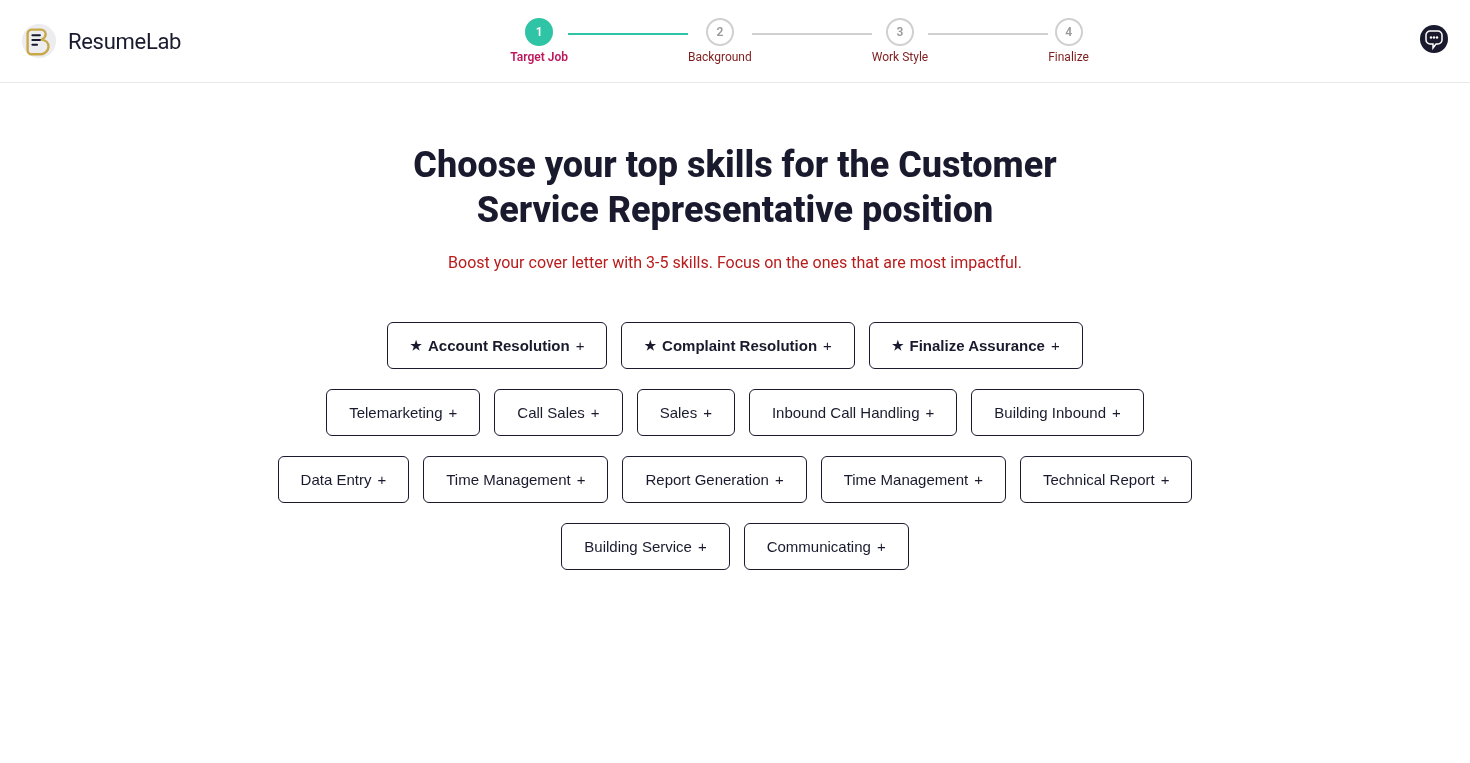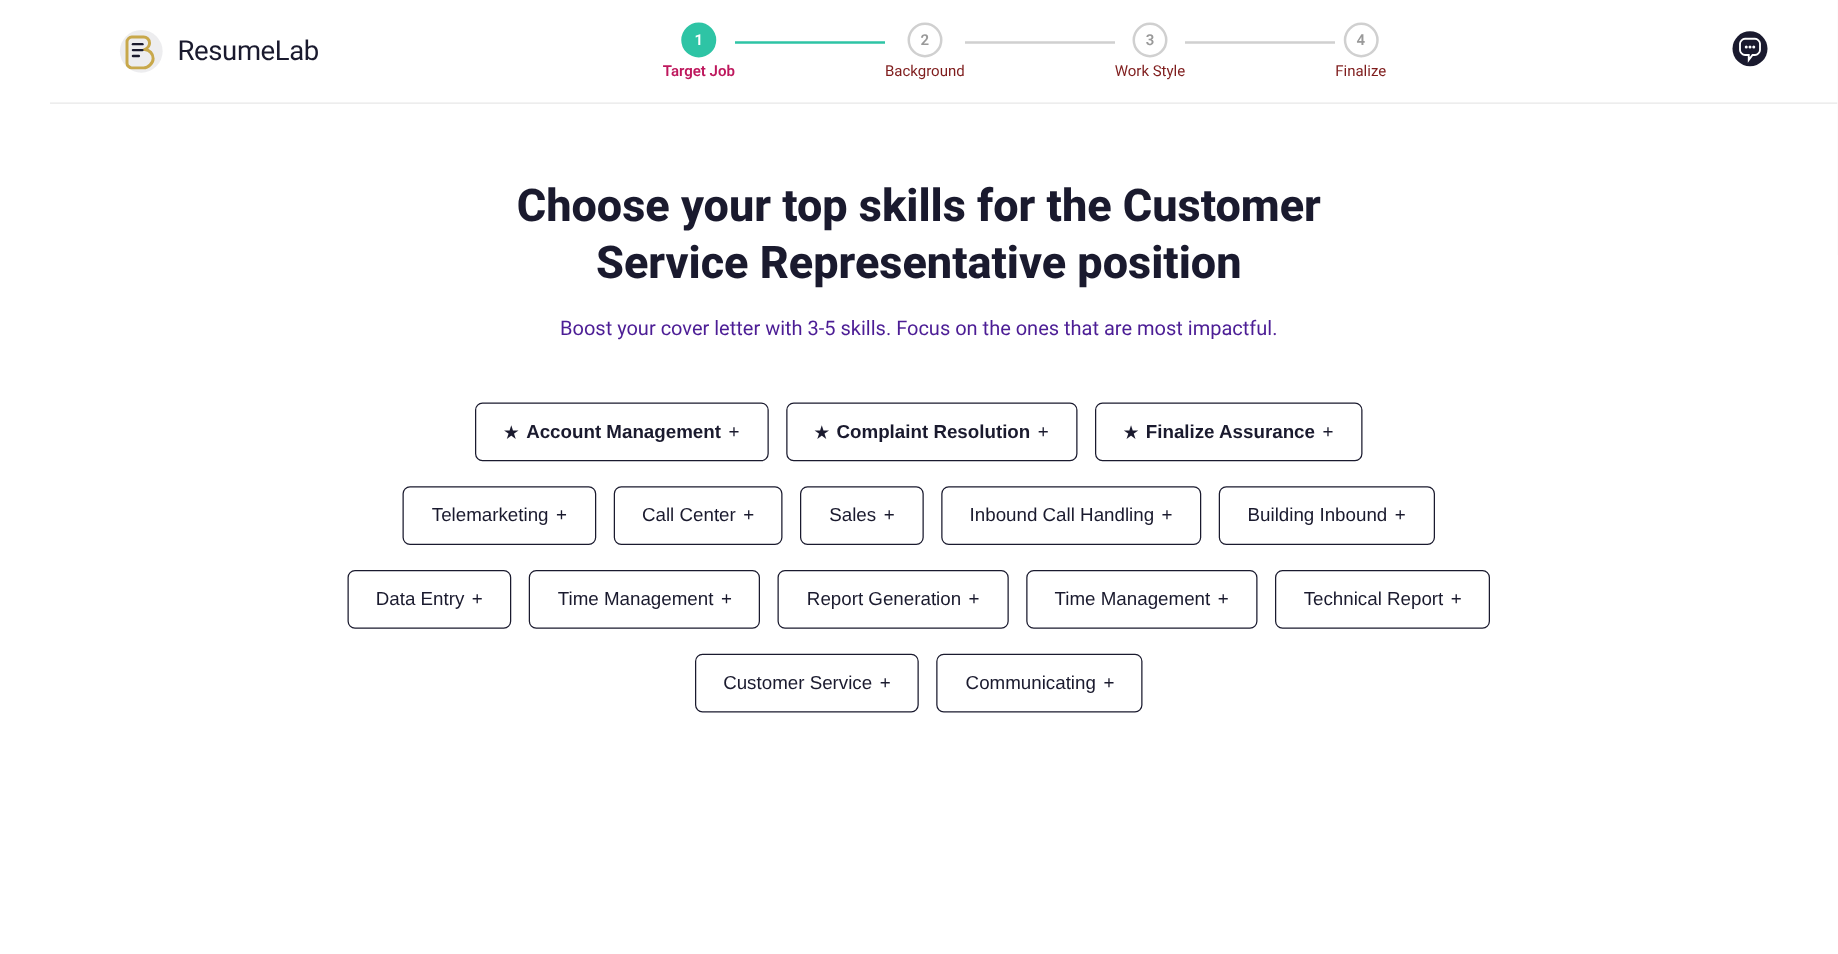--- a/index.html
+++ b/index.html
@@ -16,23 +16,22 @@
       margin: 0 auto;
       min-height: 763px;
       position: relative;
     }
 
     
     .header {
       display: flex;
       align-items: center;
       justify-content: space-between;
-      padding: 18px 54px;
+      padding: 18px 20px;
       border-bottom: 1px solid #e8e8e8;
-      margin-left: 40px;
     }
 
     .logo {
       display: flex;
       align-items: center;
       gap: 10px;
       text-decoration: none;
     }
 
     .logo-icon {
@@ -122,21 +121,21 @@
       font-size: 36px;
       font-weight: 800;
       color: #1a1a2e;
       line-height: 1.25;
       max-width: 700px;
       margin: 0 auto 20px;
     }
 
     .page-subtitle {
       font-size: 16px;
-      color: #4c1d95;
+      color: #b91c1c;
       margin-bottom: 50px;
     }
 
     
     .skills-container {
       max-width: 1200px;
       margin: 0 auto;
       display: flex;
       flex-direction: column;
       gap: 20px;
@@ -243,42 +242,42 @@
 
   <main class="main-content">
     <h1 class="page-title">Choose your top skills for the Customer Service Representative position</h1>
     <p class="page-subtitle">Boost your cover letter with 3-5 skills. Focus on the ones that are most impactful.</p>
 
     <div class="skills-container">
 
       <div class="skills-row">
         <button class="skill-chip featured">
           <span class="star-icon">★</span>
-          <span>Account Management</span>
+          <span>Account Resolution</span>
           <span class="plus-icon">+</span>
         </button>
         <button class="skill-chip featured">
           <span class="star-icon">★</span>
           <span>Complaint Resolution</span>
           <span class="plus-icon">+</span>
         </button>
         <button class="skill-chip featured">
           <span class="star-icon">★</span>
           <span>Finalize Assurance</span>
           <span class="plus-icon">+</span>
         </button>
       </div>
 
       <div class="skills-row">
         <button class="skill-chip">
           <span>Telemarketing</span>
           <span class="plus-icon">+</span>
         </button>
         <button class="skill-chip">
-          <span>Call Center</span>
+          <span>Call Sales</span>
           <span class="plus-icon">+</span>
         </button>
         <button class="skill-chip">
           <span>Sales</span>
           <span class="plus-icon">+</span>
         </button>
         <button class="skill-chip">
           <span>Inbound Call Handling</span>
           <span class="plus-icon">+</span>
         </button>
@@ -306,21 +305,21 @@
           <span class="plus-icon">+</span>
         </button>
         <button class="skill-chip">
           <span>Technical Report</span>
           <span class="plus-icon">+</span>
         </button>
       </div>
 
       <div class="skills-row">
         <button class="skill-chip">
-          <span>Customer Service</span>
+          <span>Building Service</span>
           <span class="plus-icon">+</span>
         </button>
         <button class="skill-chip">
           <span>Communicating</span>
           <span class="plus-icon">+</span>
         </button>
       </div>
 
     </div>
   </main>

